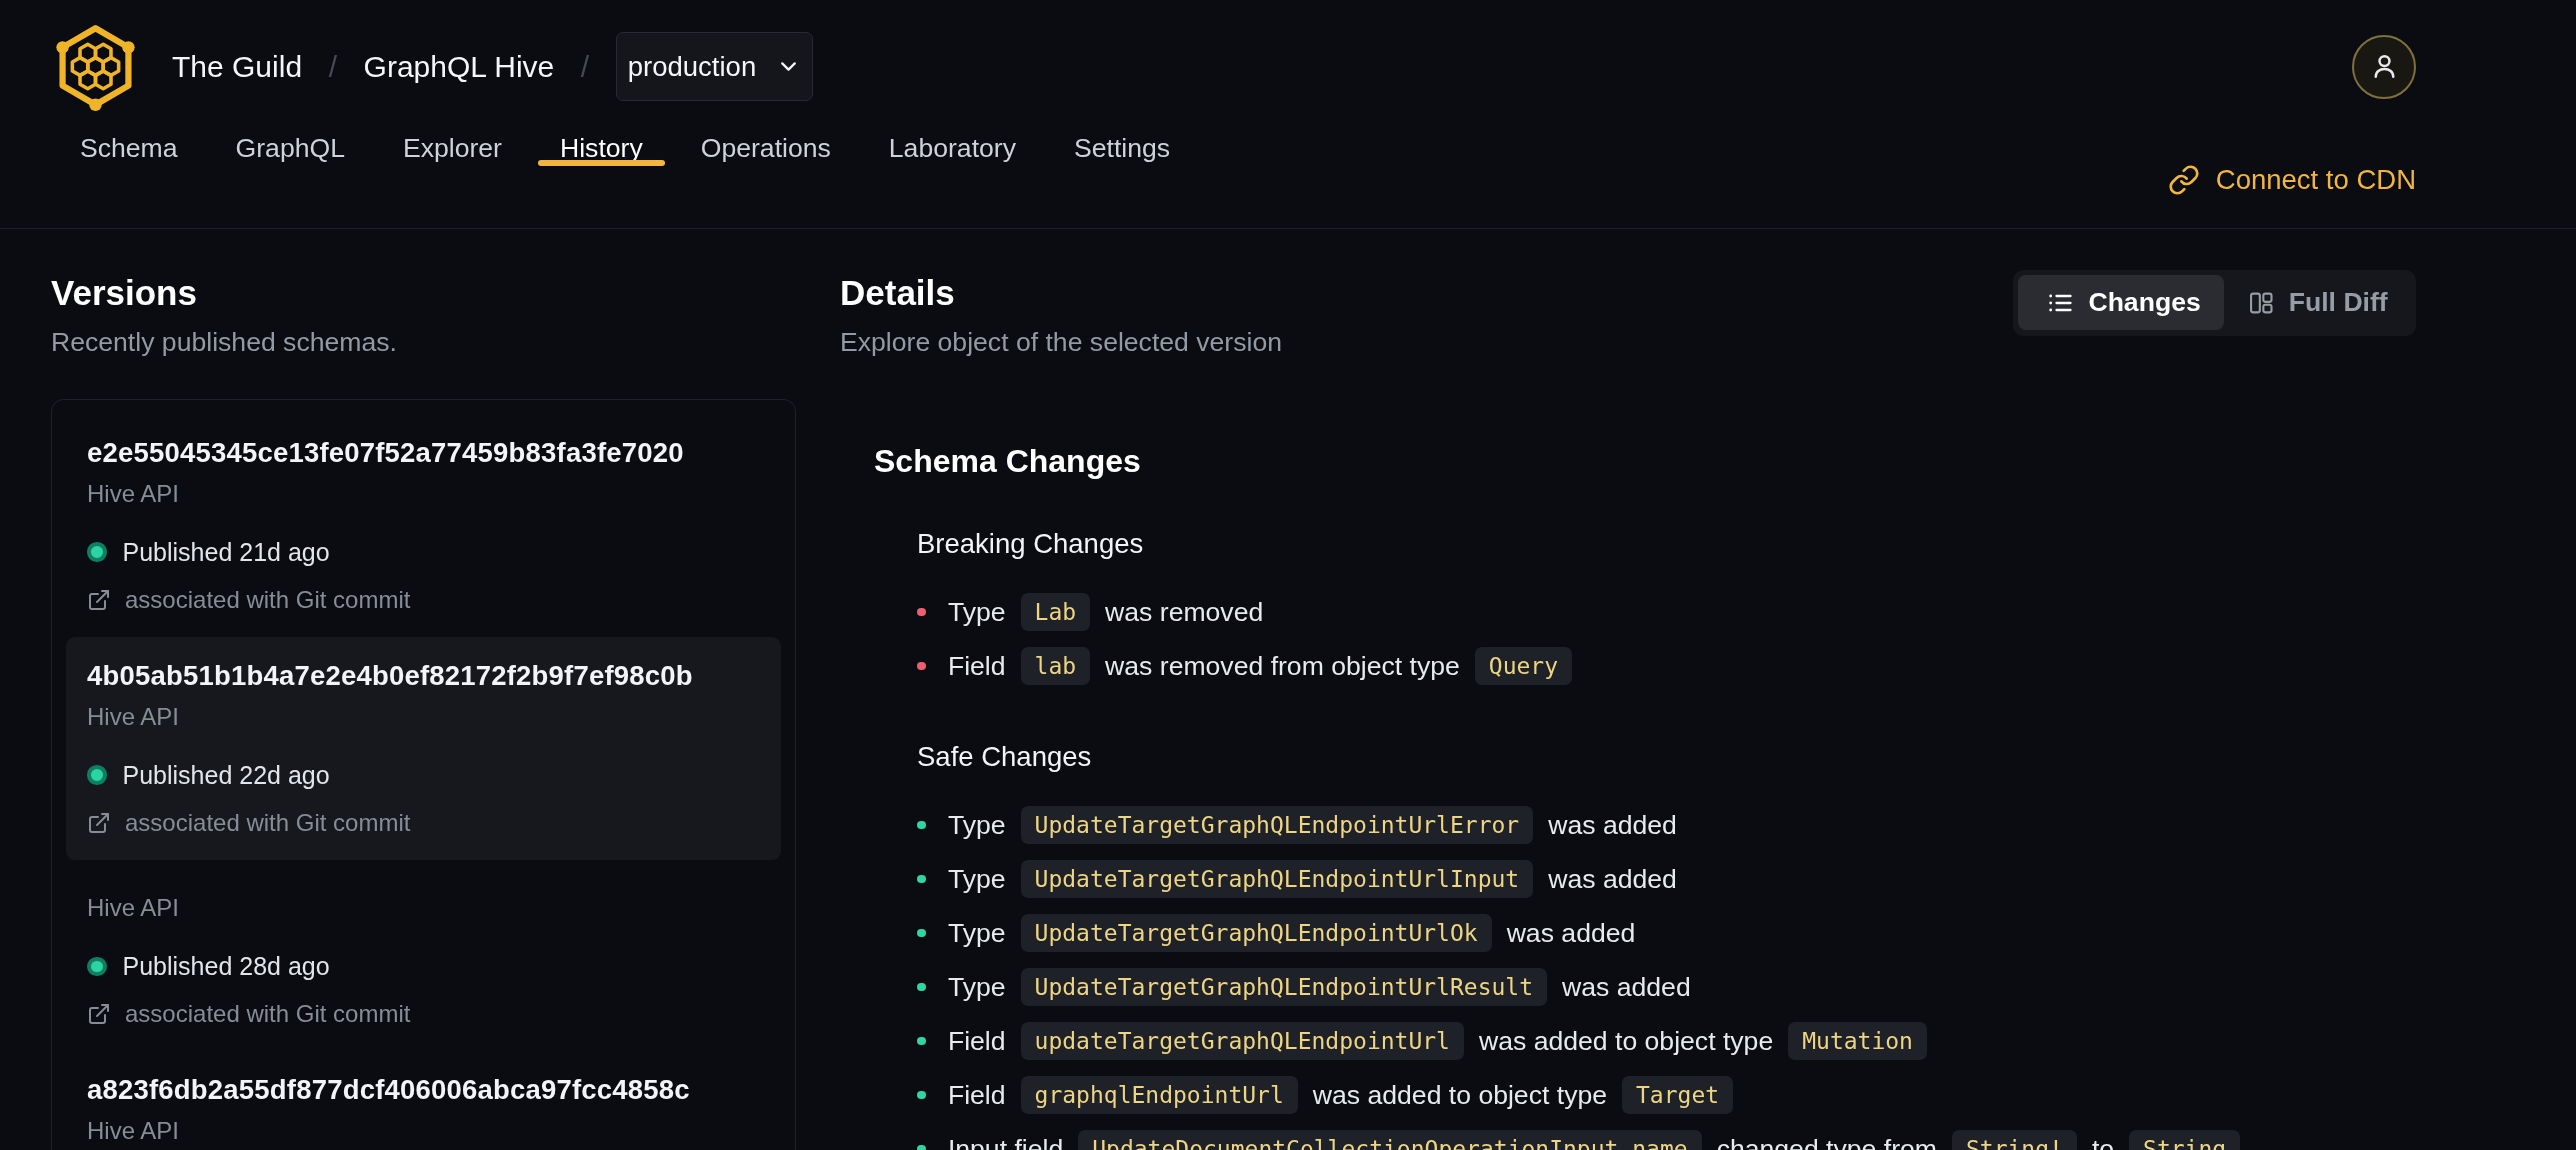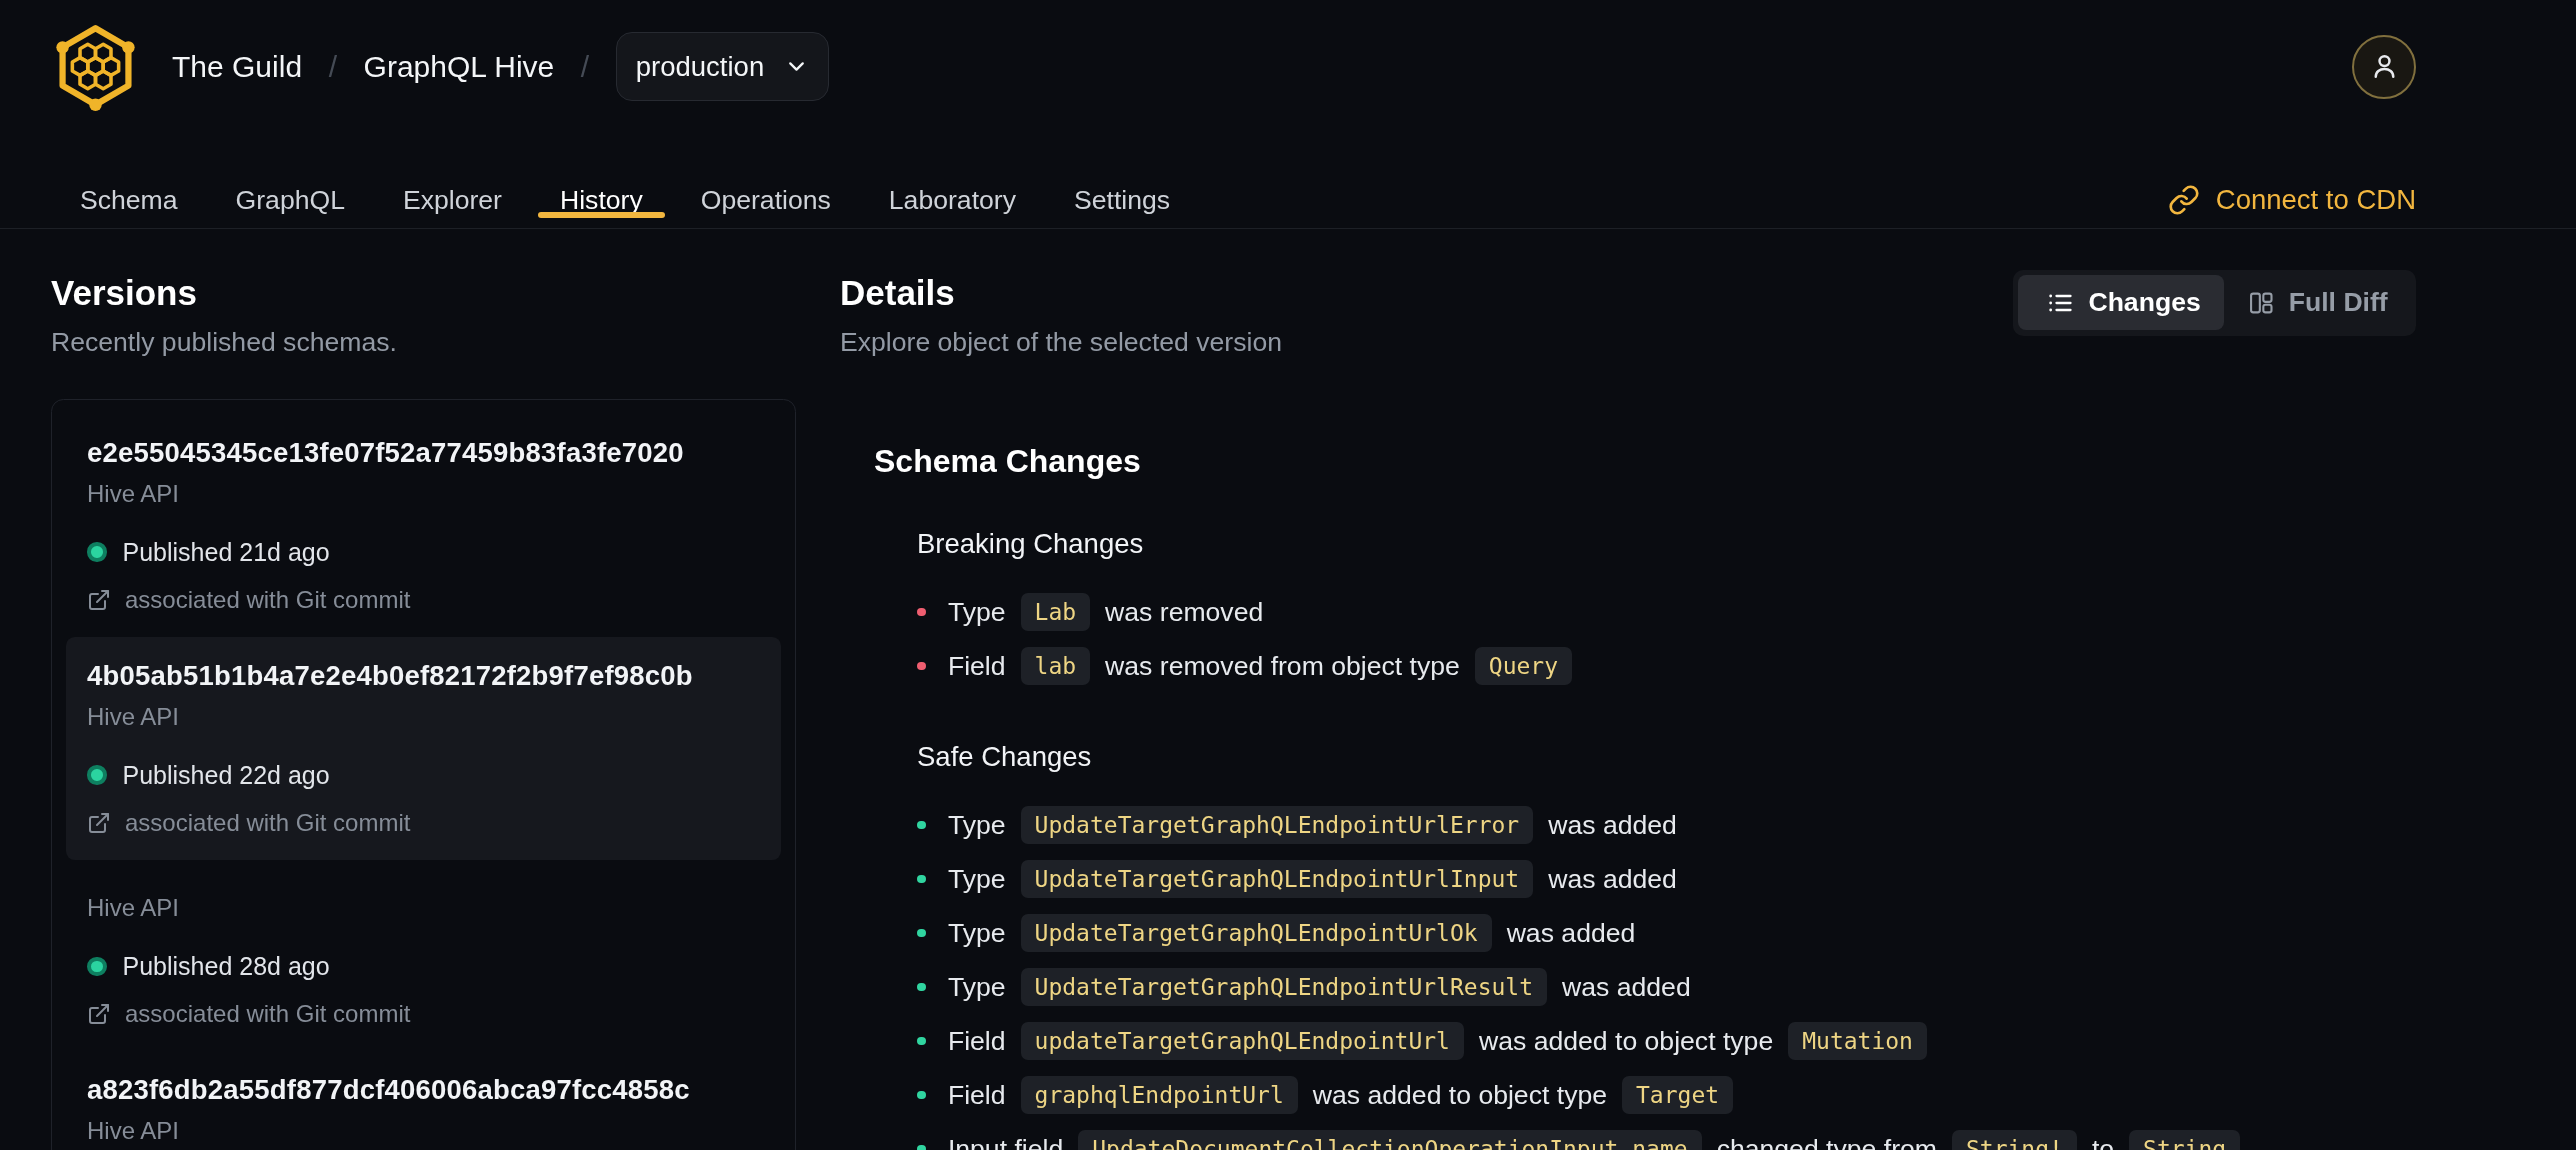--- a/index.html
+++ b/index.html
@@ -7,32 +7,32 @@
   body { width:2576px; height:1151px; overflow:hidden;
          font-family:"Liberation Sans", sans-serif; color:#eef0f3; }
   .screen { position:relative; width:2576px; height:1151px; background:#0a0c11; }
 
   
   .header { display:flex; align-items:center; height:133px; padding:0 160px 0 51px; }
   .logo { width:89px; height:89px; flex:0 0 auto; cursor:pointer; }
   .crumbs { display:flex; align-items:center; margin-left:32px; gap:26.6px; }
   .crumb { font-size:30px; font-weight:500; color:#f4f6f8; cursor:pointer; }
   .crumb-sep { font-size:30px; color:#454b55; font-weight:300; }
-  .target-select { display:flex; align-items:center; gap:19.5px; height:69px; padding:0 19px;
-                   background:#14161b; border:1.8px solid #272a31; border-radius:16px;
+  .target-select { display:flex; align-items:center; gap:19.5px; height:69px; padding:0 11px;
+                   background:#14161b; border:1.8px solid #272a31; border-radius:7px;
                    font-size:27.5px; color:#f4f6f8; cursor:pointer; }
   .chev { width:25px; height:25px; stroke:#8b929d; }
   .spacer { flex:1; }
   .avatar { width:64px; height:64px; border-radius:50%; background:#191712;
             border:2.7px solid #81703e; display:flex; align-items:center; justify-content:center; cursor:pointer; }
   .avatar svg { width:35px; height:35px; }
 
   
-  .navbar { display:flex; align-items:flex-end; height:96px; padding:0 160px 12px 51px;
-            border-bottom:1.8px solid #1d2026; }
+  .navbar { display:flex; align-items:flex-start; height:96px; padding:0 160px 4px 51px;
+            border-bottom:1.8px solid #1d2026;flex-direction:column; }
   .tabs { display:flex; }
   .tab { position:relative; display:flex; align-items:center; padding:0 29px;
          font-size:26.6px; color:#cfd3d9; cursor:pointer; }
   .tab.active { color:#ffffff; }
   .tab.active::after { content:""; position:absolute; left:7px; right:7px; bottom:-1.8px;
                        height:6.2px; border-radius:3.5px; background:var(--accent); }
   .cdn-link { display:flex; align-items:center; gap:16px; margin-left:auto;
               color:var(--accent); font-size:27.5px; cursor:pointer; }
   .cdn-link svg { width:32px; height:32px; stroke:var(--accent); }
 

